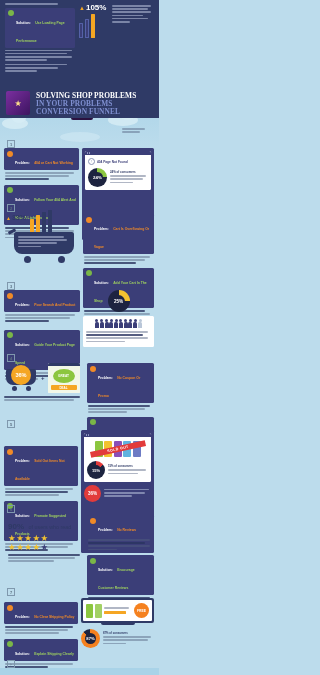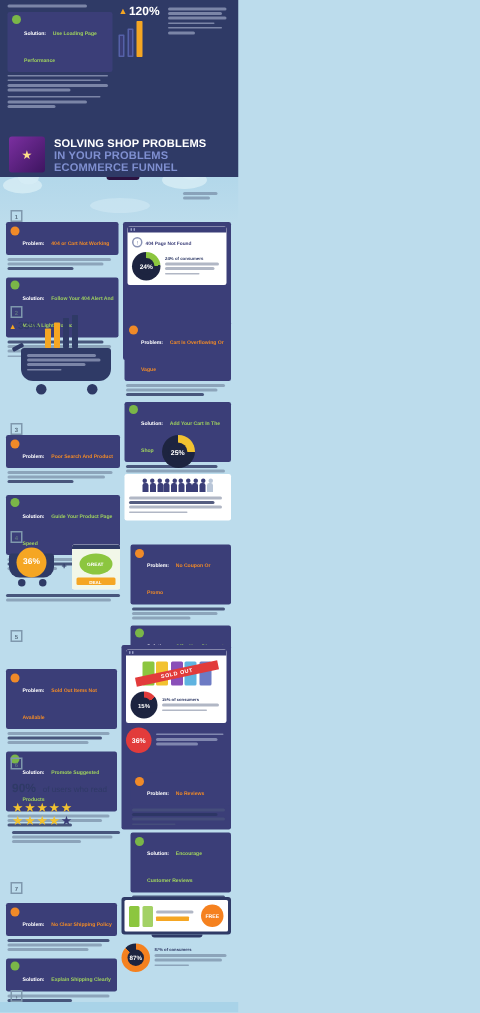--- a/index.html
+++ b/index.html
@@ -15,21 +15,21 @@
   .band { position: relative; width: 100%; }
   .band-dark { background: #2f3a66; }
 
   
   .cloud { position: absolute; background: #d6ecf5; border-radius: 50%; opacity: .85; }
 
   
   .hero { position: relative; padding: 4px 6px 6px 36px; }
   .hero h1 {
     font-size: 7.4px; line-height: 8.2px; font-weight: bold;
-    color: #ffffff; letter-spacing: .1px;
+    color: #ffffff; letter-spacing: .1px; font-family: Liberation Serif, serif;
   }
   .hero h1 .l2 { color: #7f8fd0; display: block; }
 
   
   .ps-bar {
     display: flex; align-items: flex-start; gap: 2px;
     background: #3b3e78; border-radius: 1.5px;
     padding: 2px 3px; margin-bottom: 2px;
   }
   .ps-bar.sol { background: #3b3e78; }
@@ -108,21 +108,21 @@
           <div class="tl on-dark w75"></div>
           <div class="tl on-dark w45"></div>
         </div>
       </div>
 
       <div style="width:74px;">
         <div style="display:flex;align-items:flex-start;gap:3px;">
           <div style="width:30px;">
             <div style="display:flex;align-items:center;gap:1px;margin-bottom:2px;">
               <span style="color:#f5a623;font-size:6px;">▲</span>
-              <span style="color:#ffffff;font-size:8px;font-weight:bold;">120%</span>
+              <span style="color:#ffffff;font-size:8px;font-weight:bold;">105%</span>
             </div>
             <div style="display:flex;align-items:flex-end;gap:2px;height:24px;">
               <div class="bar" style="height:15px;background:#3b3e78;border:.4px solid #5561a8;"></div>
               <div class="bar" style="height:19px;background:#3b3e78;border:.4px solid #5561a8;"></div>
               <div class="bar" style="height:24px;background:#f5a623;"></div>
             </div>
           </div>
           <div style="flex:1;padding-top:2px;">
             <div class="tl on-dark w95"></div>
             <div class="tl on-dark w88"></div>
@@ -156,21 +156,21 @@
       <div class="tl w75"></div>
       <div class="tl w60"></div>
     </div>
   </div>
 
   <div style="position:absolute;left:0;top:88px;width:159px;height:30px;background:#2f3a66;">
     <div class="hero">
       <h1>
         <span>SOLVING SHOP PROBLEMS</span>
         <span class="l2">IN YOUR PROBLEMS</span>
-        <span class="l2">ECOMMERCE FUNNEL</span>
+        <span class="l2">CONVERSION FUNNEL</span>
       </h1>
     </div>
     <div style="position:absolute;left:6px;top:3px;width:24px;height:24px;border-radius:2px;background:linear-gradient(135deg,#7b2fa0,#3d1560);display:flex;align-items:center;justify-content:center;">
       <span style="color:#ffe08a;font-size:8px;">★</span>
     </div>
   </div>
 
   <div class="step" style="top:140px;">1</div>
   <div style="position:absolute;left:0;top:148px;width:159px;">
     <div style="display:flex;gap:3px;padding:0 4px;">

